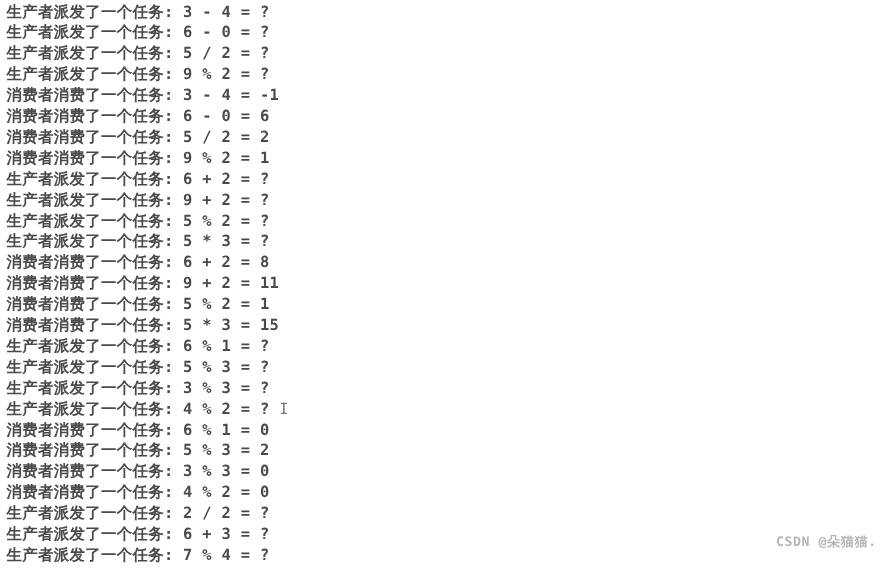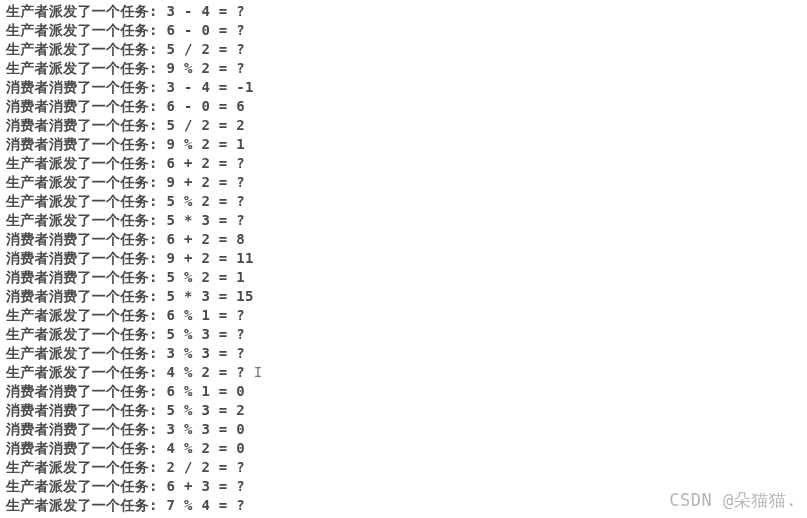--- a/index.html
+++ b/index.html
@@ -23,25 +23,25 @@
       line-height: 19px;
       font-weight: 600;
       color: #4a4a4a;
       letter-spacing: 0.3px;
     }
     .line {
       display: block;
     }
     .watermark {
       position: absolute;
-      bottom: 6px;
+      bottom: 17px;
       right: 10px;
-      font-size: 17px;
+      font-size: 12px;
       color: rgba(120,120,120,0.55);
-      font-weight: normal;
+      font-weight: bold;
       letter-spacing: 0.5px;
     }
   </style>
 </head>
 <body>
 
 <div class="console" id="console"><span class="line"><span>生产者派发了一个任务: </span><span>3 - 4 = ?</span></span><span class="line"><span>生产者派发了一个任务: </span><span>6 - 0 = ?</span></span><span class="line"><span>生产者派发了一个任务: </span><span>5 / 2 = ?</span></span><span class="line"><span>生产者派发了一个任务: </span><span>9 % 2 = ?</span></span><span class="line"><span>消费者消费了一个任务: </span><span>3 - 4 = -1</span></span><span class="line"><span>消费者消费了一个任务: </span><span>6 - 0 = 6</span></span><span class="line"><span>消费者消费了一个任务: </span><span>5 / 2 = 2</span></span><span class="line"><span>消费者消费了一个任务: </span><span>9 % 2 = 1</span></span><span class="line"><span>生产者派发了一个任务: </span><span>6 + 2 = ?</span></span><span class="line"><span>生产者派发了一个任务: </span><span>9 + 2 = ?</span></span><span class="line"><span>生产者派发了一个任务: </span><span>5 % 2 = ?</span></span><span class="line"><span>生产者派发了一个任务: </span><span>5 * 3 = ?</span></span><span class="line"><span>消费者消费了一个任务: </span><span>6 + 2 = 8</span></span><span class="line"><span>消费者消费了一个任务: </span><span>9 + 2 = 11</span></span><span class="line"><span>消费者消费了一个任务: </span><span>5 % 2 = 1</span></span><span class="line"><span>消费者消费了一个任务: </span><span>5 * 3 = 15</span></span><span class="line"><span>生产者派发了一个任务: </span><span>6 % 1 = ?</span></span><span class="line"><span>生产者派发了一个任务: </span><span>5 % 3 = ?</span></span><span class="line"><span>生产者派发了一个任务: </span><span>3 % 3 = ?</span></span><span class="line"><span>生产者派发了一个任务: </span><span>4 % 2 = ?</span><span style="font-weight: normal; color: rgb(119, 119, 119);"> I</span></span><span class="line"><span>消费者消费了一个任务: </span><span>6 % 1 = 0</span></span><span class="line"><span>消费者消费了一个任务: </span><span>5 % 3 = 2</span></span><span class="line"><span>消费者消费了一个任务: </span><span>3 % 3 = 0</span></span><span class="line"><span>消费者消费了一个任务: </span><span>4 % 2 = 0</span></span><span class="line"><span>生产者派发了一个任务: </span><span>2 / 2 = ?</span></span><span class="line"><span>生产者派发了一个任务: </span><span>6 + 3 = ?</span></span><span class="line"><span>生产者派发了一个任务: </span><span>7 % 4 = ?</span></span></div>
 
 <div class="watermark">CSDN @朵猫猫.</div>
 

